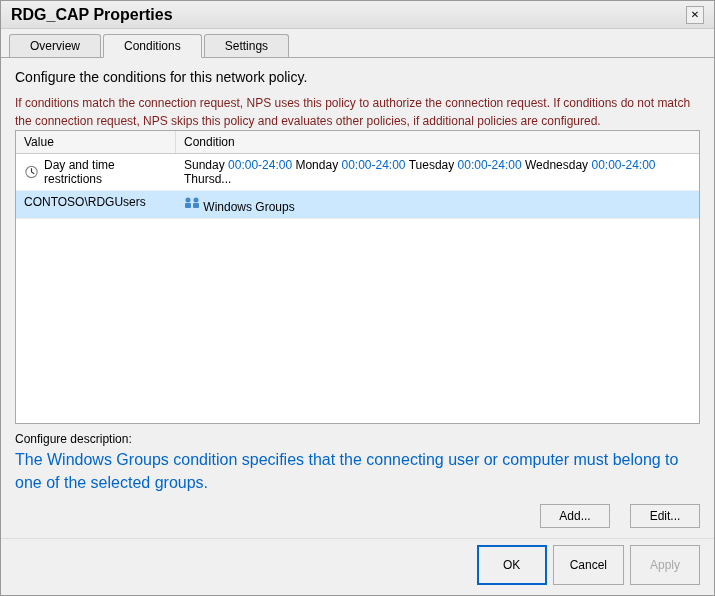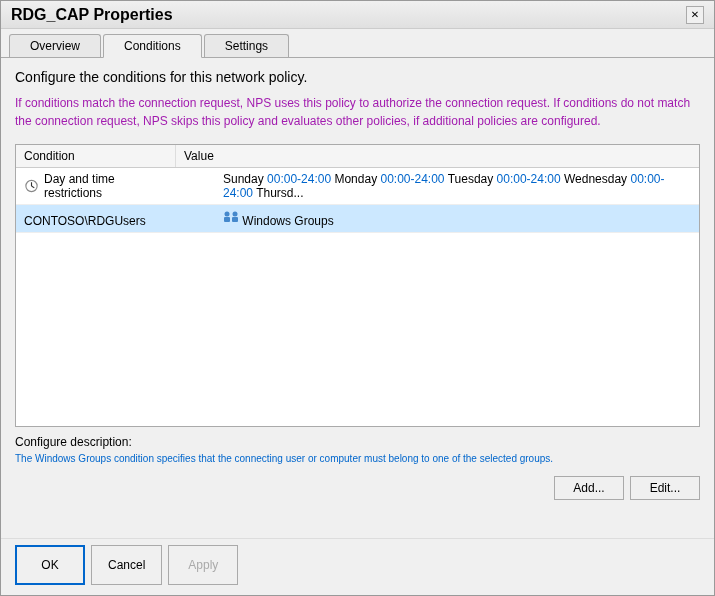--- a/index.html
+++ b/index.html
@@ -79,22 +79,22 @@
       flex-direction: column;
     }
     .description {
       font-size: 14px;
       color: #000;
       margin-bottom: 6px;
       line-height: 1.4;
     }
     .description2 {
       font-size: 12px;
-      color: #a21caf;
-      margin-bottom: 14px;
+      color: #7f1d1d;
+      margin-bottom: 0;
       line-height: 1.5;
     }
     .table-container {
       border: 1px solid #aaa;
       flex: 1;
       background: #fff;
       overflow: hidden;
       display: flex;
       flex-direction: column;
       margin-bottom: 8px;
@@ -117,24 +117,23 @@
     .th:last-child {
       flex: 1;
       border-right: none;
     }
     .table-body {
       flex: 1;
       overflow-y: auto;
     }
     .table-row {
       display: flex;
-      align-items: flex-end;
+      align-items: flex-start;
       border-bottom: 1px solid #eee;
       cursor: pointer;
-      gap: 39px;
     }
     .table-row.selected {
       background: #cce8ff;
     }
     .td {
       padding: 4px 8px;
       font-size: 12px;
     }
     .td:first-child {
       width: 160px;
@@ -155,49 +154,47 @@
     .condition-desc-section {
       margin-bottom: 10px;
     }
     .condition-desc-label {
       font-size: 12px;
       font-weight: normal;
       color: #000;
       margin-bottom: 3px;
     }
     .condition-desc-text {
-      font-size: 10px;
+      font-size: 16px;
       color: #0066cc;
       line-height: 1.4;
     }
     .button-row {
       display: flex;
       justify-content: flex-end;
-      gap: 6px;
-      margin-bottom: 8px;
+      gap: 20px;
     }
     .btn {
       padding: 4px 16px;
       font-size: 12px;
       background: #f0f0f0;
       border: 1px solid #aaa;
       cursor: pointer;
       min-width: 70px;
     }
     .btn:disabled {
       color: #aaa;
       cursor: default;
     }
     .bottom-row {
       display: flex;
-      justify-content: flex-start;
+      justify-content: flex-end;
       gap: 6px;
       padding: 6px 14px 10px 14px;
       border-top: 1px solid #ddd;
-      margin-top: 20px;
     }
     .btn-ok {
       padding: 4px 16px;
       font-size: 12px;
       background: #f0f0f0;
       border: 2px solid #0066cc;
       cursor: pointer;
       min-width: 70px;
     }
     .btn-cancel {
@@ -243,22 +240,22 @@
     <div class="tab active">Conditions</div>
     <div class="tab">Settings</div>
   </div>
 
   <div class="content">
     <p class="description">Configure the conditions for this network policy.</p>
     <p class="description2">If conditions match the connection request, NPS uses this policy to authorize the connection request. If conditions do not match the connection request, NPS skips this policy and evaluates other policies, if additional policies are configured.</p>
 
     <div class="table-container">
       <div class="table-header">
+        <div class="th">Value</div>
         <div class="th">Condition</div>
-        <div class="th">Value</div>
       </div>
       <div class="table-body">
 
         <div class="table-row">
           <div class="td">
             <svg class="clock-icon" viewBox="0 0 16 16" xmlns="http://www.w3.org/2000/svg">
               <circle cx="8" cy="8" r="6" fill="none" stroke="#888" stroke-width="1.2"></circle>
               <line x1="8" y1="4" x2="8" y2="8" stroke="#333" stroke-width="1.2"></line>
               <line x1="8" y1="8" x2="11" y2="10" stroke="#333" stroke-width="1.2"></line>
             </svg>

